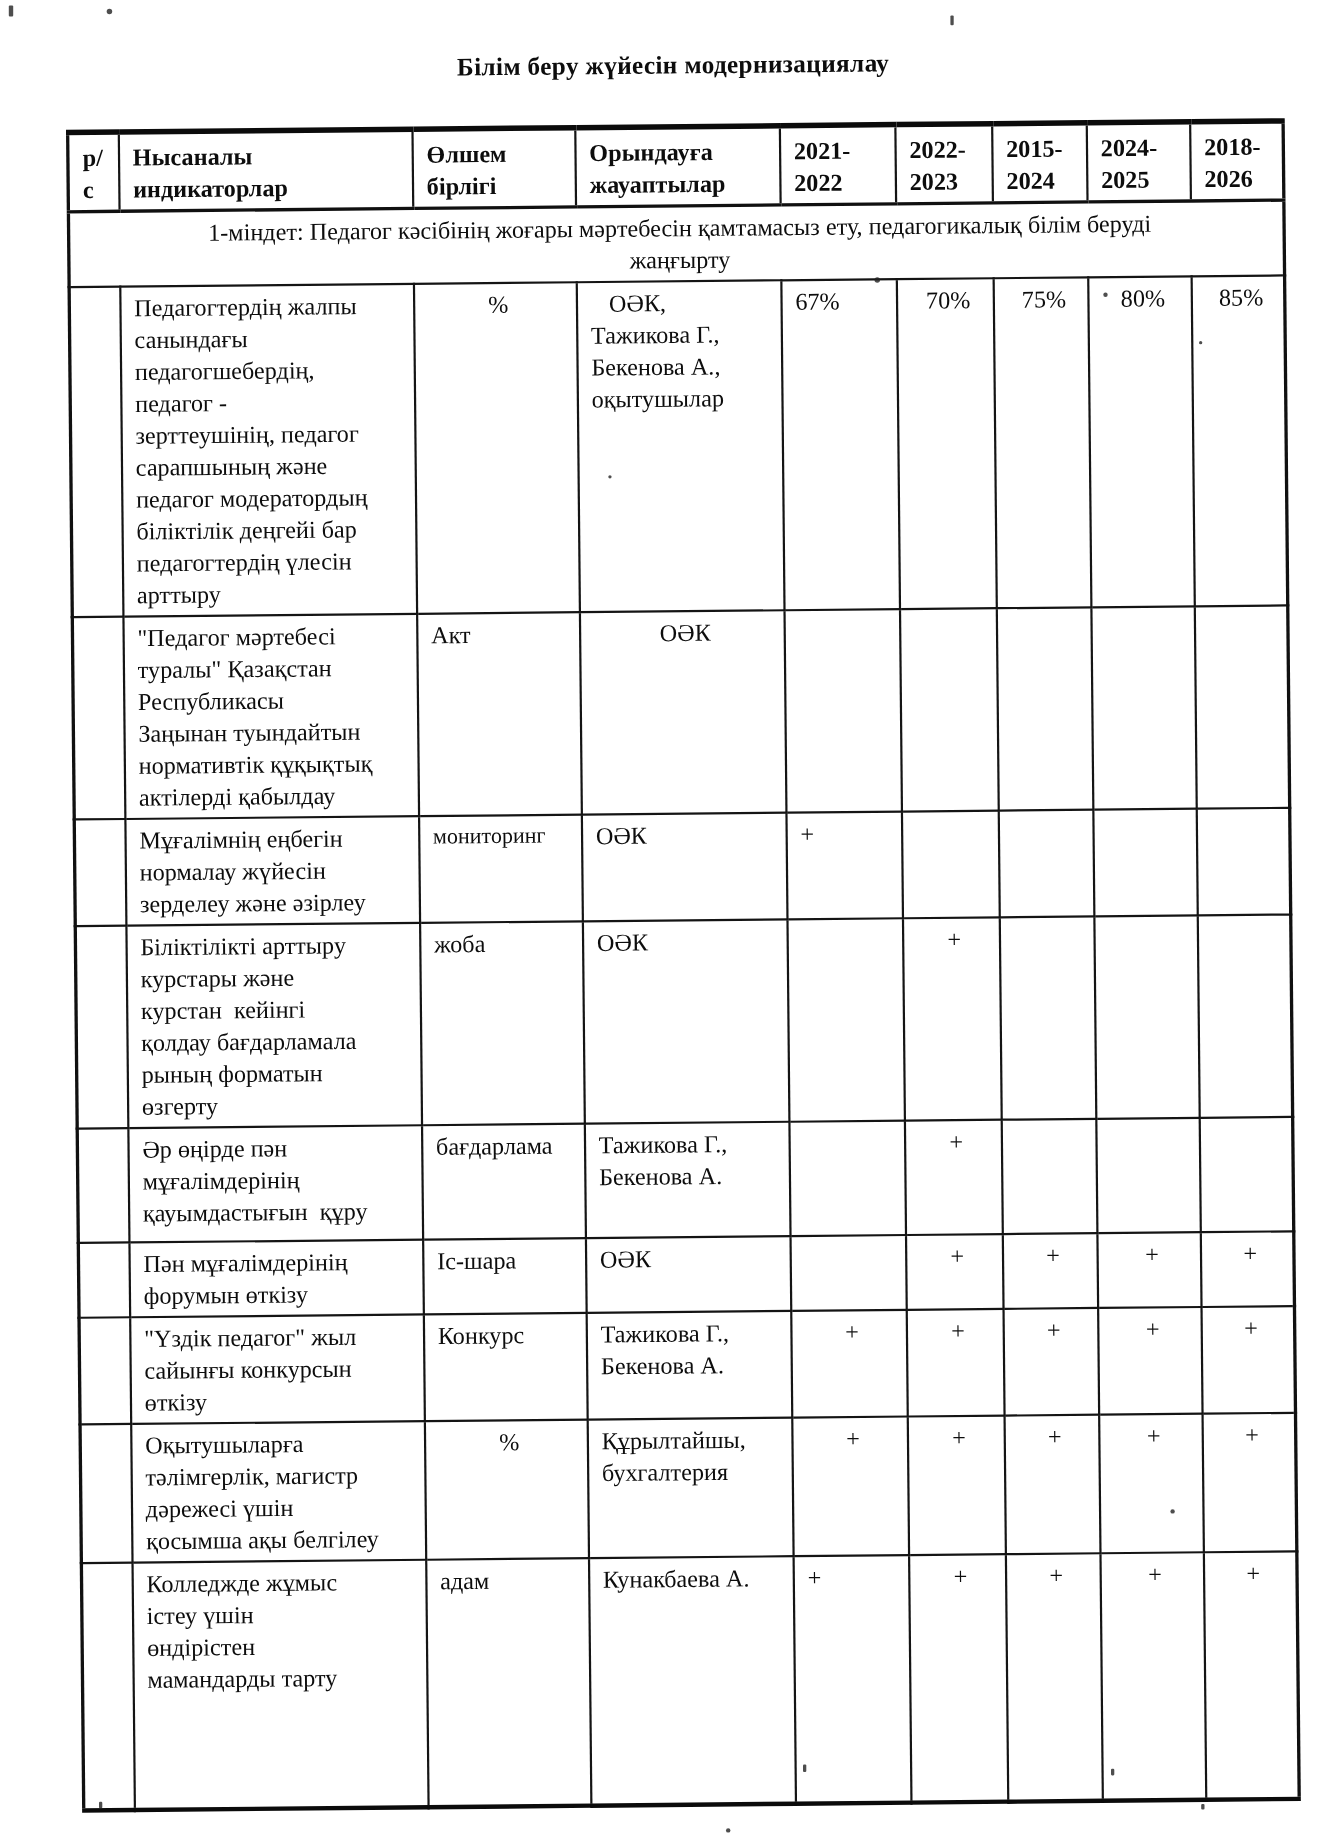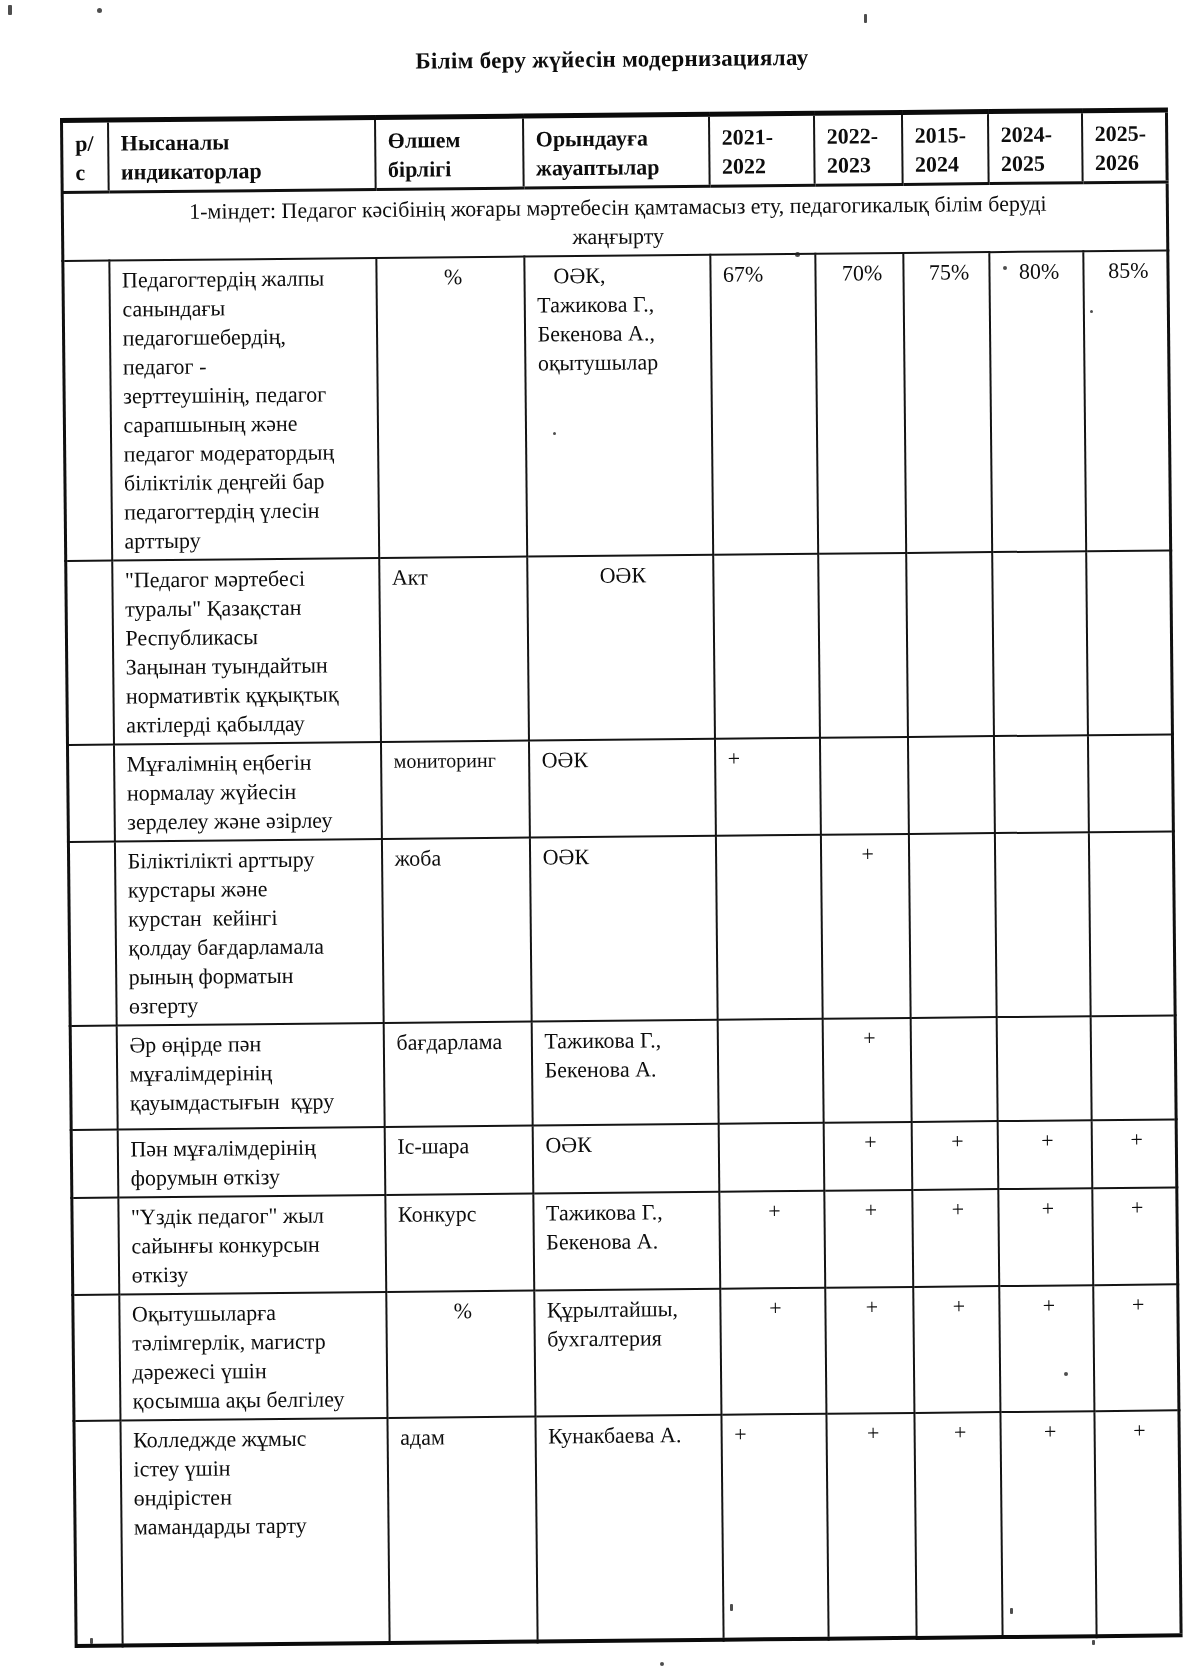--- a/index.html
+++ b/index.html
@@ -79,21 +79,21 @@
       <th class="pre">Орындауға
 жауаптылар</th>
       <th class="pre">2021-
 2022</th>
       <th class="pre">2022-
 2023</th>
       <th class="pre">2015-
 2024</th>
       <th class="pre">2024-
 2025</th>
-      <th class="pre">2025-
+      <th class="pre">2018-
 2026</th>
     </tr>
 
     <tr class="h-task">
       <td colspan="9" class="pre c task-cell">1-міндет: Педагог кәсібінің жоғары мәртебесін қамтамасыз ету, педагогикалық білім беруді
 жаңғырту</td>
     </tr>
 
     <tr class="h-r1">
       <td class="num-cell"></td>

